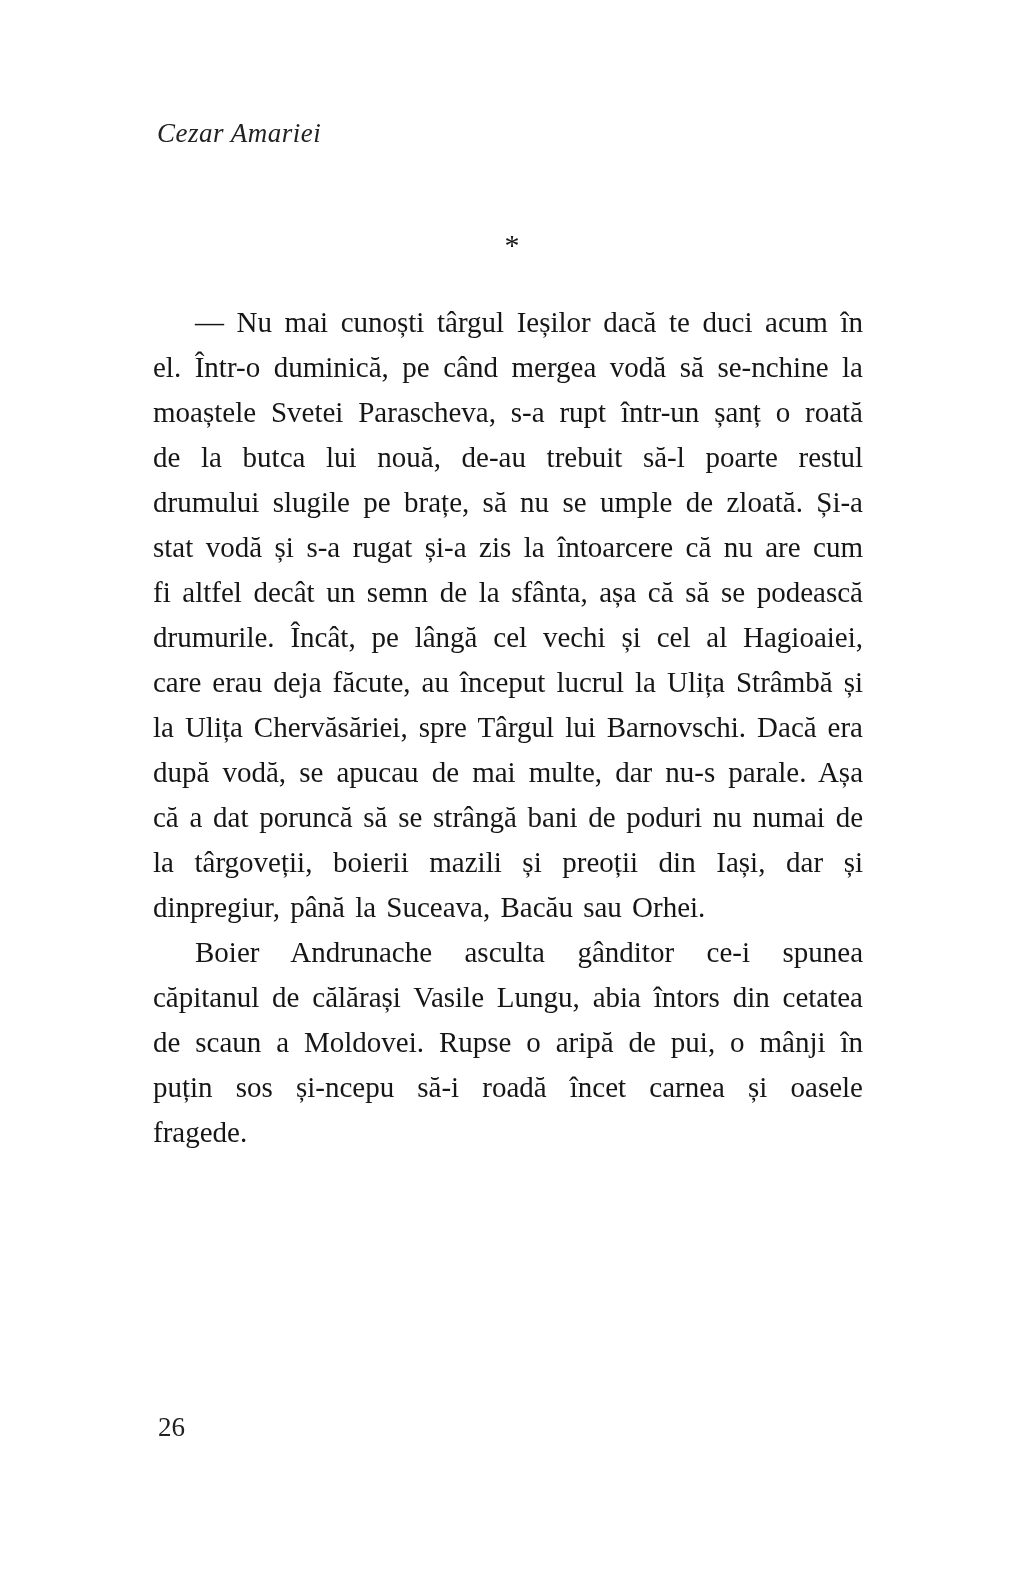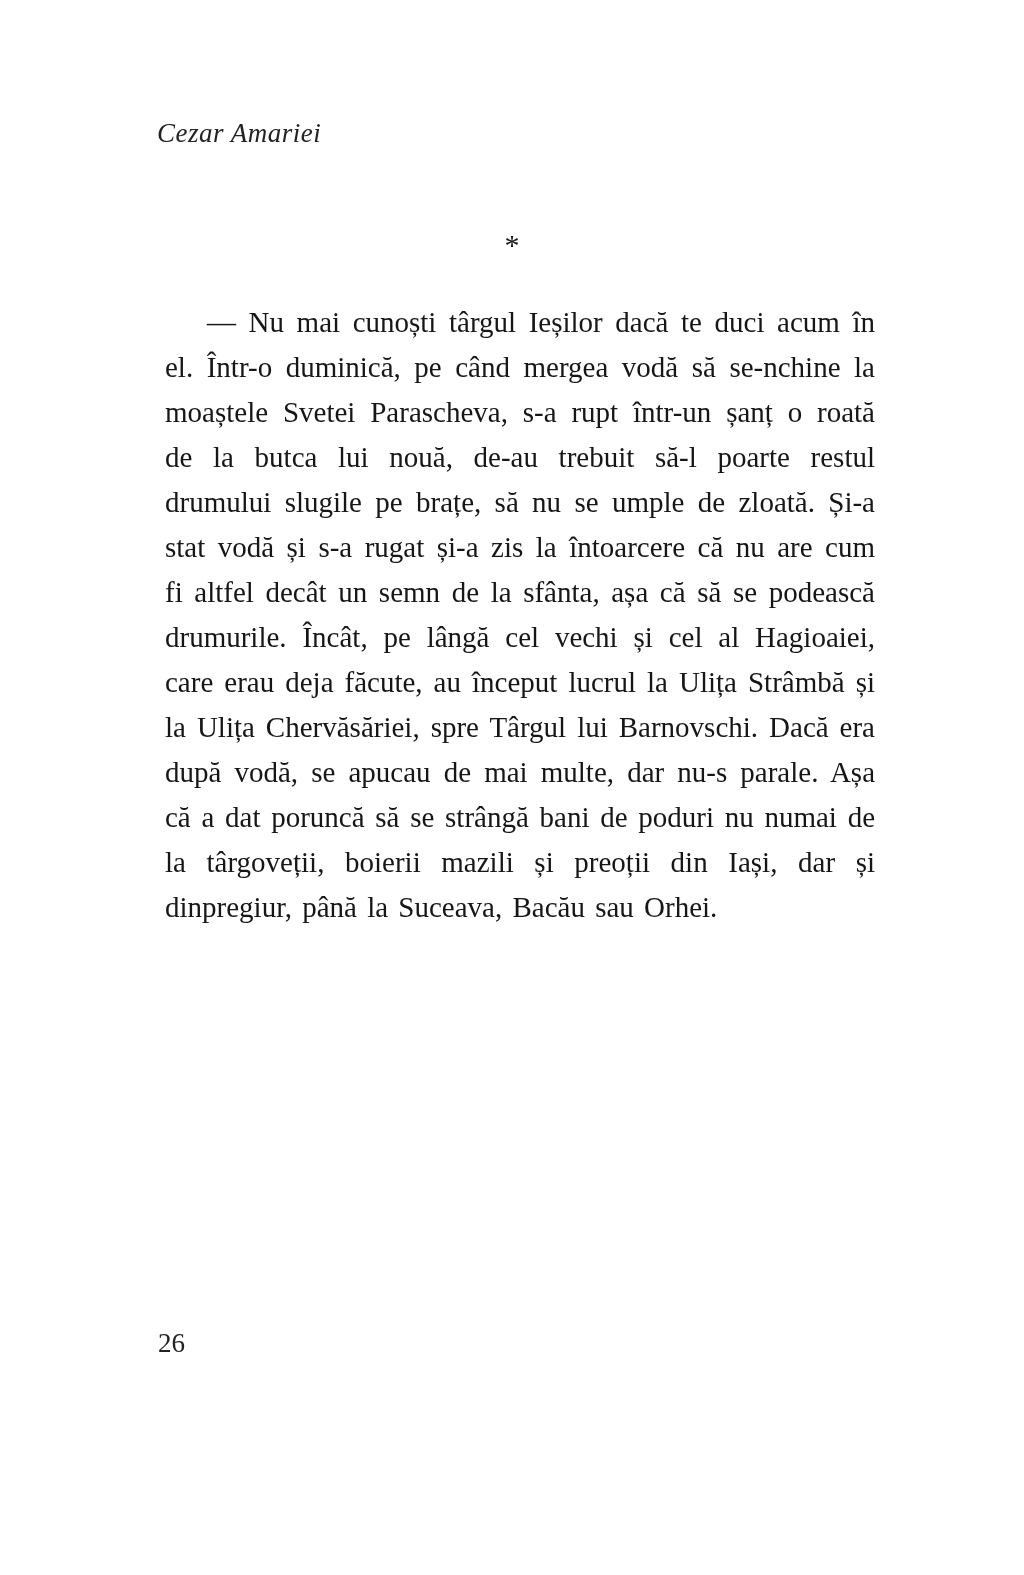--- a/index.html
+++ b/index.html
@@ -30,46 +30,47 @@
     top: 228px;
     left: 157px;
     width: 710px;
     text-align: center;
     font-size: 30px;
     color: #161616;
   }
   .body-text {
     position: absolute;
     top: 300px;
-    left: 165px;
+    left: 153px;
     width: 710px;
     font-size: 29px;
     line-height: 45px;
     text-align: justify;
     word-spacing: 3px;
     color: #161616;
   }
   .body-text p {
     margin: 0;
     text-indent: 42px;
   }
   .page-number {
     position: absolute;
-    top: 1328px;
+    top: 1412px;
     left: 158px;
     font-size: 27px;
     color: #222222;
   }
 </style>
 </head>
 <body>
 
 <div class="page">
   <header class="running-head">Cezar Amariei</header>
 
   <div class="separator">*</div>
 
   <main class="body-text">
     <p>— Nu mai cunoști târgul Ieșilor dacă te duci acum în el. Într-o duminică, pe când mergea vodă să se-nchine la moaștele Svetei Parascheva, s-a rupt într-un șanț o roată de la butca lui nouă, de-au trebuit să-l poarte restul drumului slugile pe brațe, să nu se umple de zloată. Și-a stat vodă și s-a rugat și-a zis la întoarcere că nu are cum fi altfel decât un semn de la sfânta, așa că să se podească drumurile. Încât, pe lângă cel vechi și cel al Hagioaiei, care erau deja făcute, au început lucrul la Ulița Strâmbă și la Ulița Chervăsăriei, spre Târgul lui Barnovschi. Dacă era după vodă, se apucau de mai multe, dar nu-s parale. Așa că a dat poruncă să se strângă bani de poduri nu numai de la târgoveții, boierii mazili și preoții din Iași, dar și dinpregiur, până la Suceava, Bacău sau Orhei.</p>
+    <p>Boier Andrunache asculta gânditor ce-i spunea căpitanul de călărași Vasile Lungu, abia întors din cetatea de scaun a Moldovei. Rupse o aripă de pui, o mânji în puțin sos și-ncepu să-i roadă încet carnea și oasele fragede.</p>
   </main>
 
   <footer class="page-number">26</footer>
 </div>
 
 </body></html>

